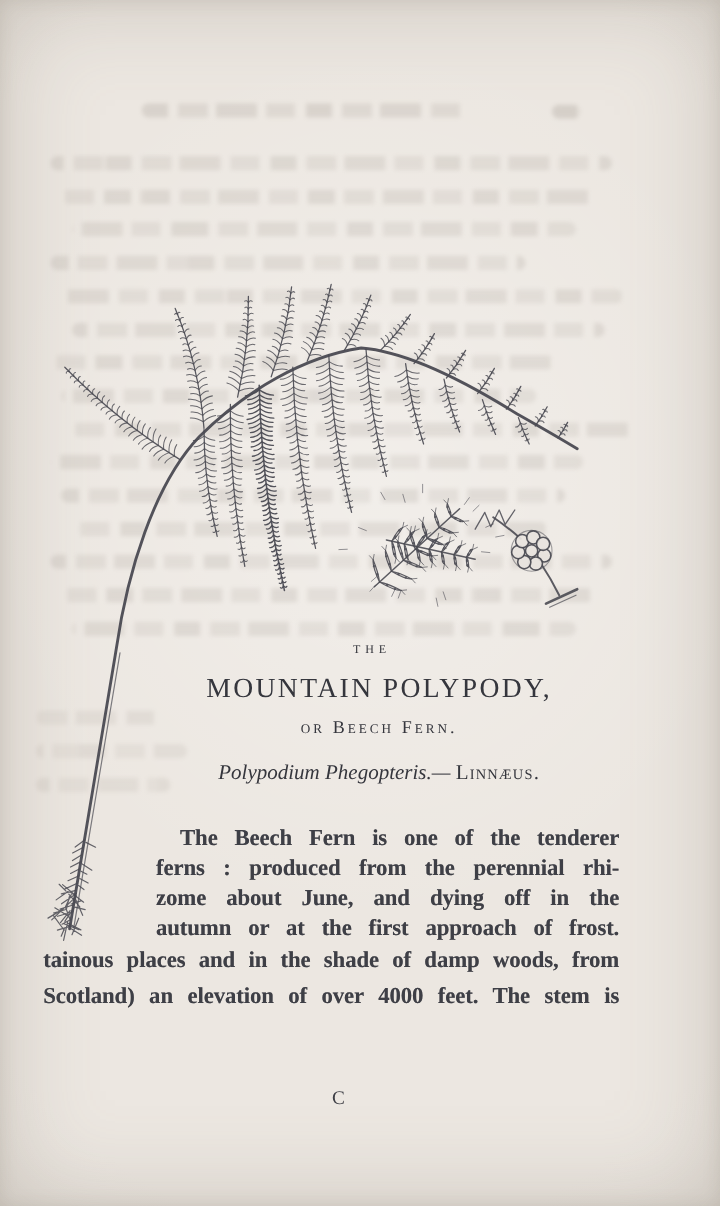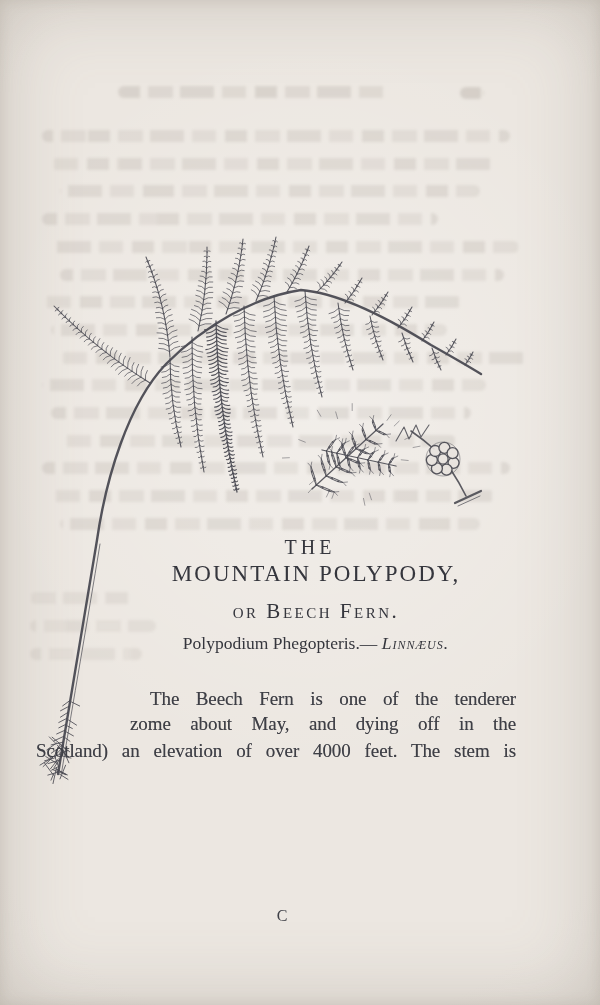--- a/index.html
+++ b/index.html
@@ -14,28 +14,28 @@
   #bleed{position:absolute;inset:0;z-index:1;}
   .bl-line{position:absolute;height:12px;border-radius:6px;filter:blur(1.8px);
     background:repeating-linear-gradient(90deg,
       rgba(139,129,120,.55) 0 22px, rgba(139,129,120,0) 22px 30px,
       rgba(139,129,120,.42) 30px 55px, rgba(139,129,120,0) 55px 62px,
       rgba(139,129,120,.50) 62px 96px, rgba(139,129,120,0) 96px 104px,
       rgba(139,129,120,.40) 104px 128px, rgba(139,129,120,0) 128px 137px);}
   #fern-svg{position:absolute;left:0;top:0;z-index:2;}
   .textlayer{position:absolute;inset:0;z-index:3;color:#3e3f46;}
   .heading{position:absolute;left:46px;right:14px;top:0;text-align:center;color:#35363d;}
-  .h-the{position:absolute;top:536px;left:0;right:12px;font-size:20px;letter-spacing:4px;}
+  .h-the{position:absolute;top:536px;left:0;right:12px;font-size:10px;letter-spacing:4px;}
   .h-title{position:absolute;top:561px;left:0;right:0;font-size:23px;letter-spacing:2px;}
-  .h-sub{position:absolute;top:599px;left:0;right:0;font-size:21px;font-variant:small-caps;letter-spacing:2.5px;}
+  .h-sub{position:absolute;top:599px;left:0;right:0;font-size:15px;font-variant:small-caps;letter-spacing:2.5px;}
   .h-species{position:absolute;top:633px;left:0;right:0;font-size:17.5px;}
-  .sp-it{}
-  .sp-sc{font-variant:small-caps;letter-spacing:1px;font-style:italic;}
+  .sp-it{font-style:italic;}
+  .sp-sc{font-variant:small-caps;letter-spacing:1px;}
   .bodytext{position:absolute;left:36px;top:686px;width:480px;font-size:19px;
-            text-shadow:0 0 .5px rgba(62,63,70,.55);}
+            text-shadow:0 0 .5px rgba(62,63,70,.55);font-weight:bold;}
   .bline{text-align:justify;text-align-last:justify;-moz-text-align-last:justify;
          height:25px;line-height:25px;letter-spacing:-0.1px;}
   .bline.full{height:30px;line-height:30px;}
   .bline.ind{padding-left:94px;}
   .bline.first{padding-left:114px;}
   .sig{position:absolute;top:907px;left:262px;width:40px;text-align:center;font-size:16px;}
 </style>
 </head>
 <body>
 
@@ -250,19 +250,22 @@
       <div class="h-title">MOUNTAIN POLYPODY,</div>
       <div class="h-sub">or Beech Fern.</div>
       <div class="h-species">
         <span class="sp-it">Polypodium Phegopteris.—</span>
         <span class="sp-sc">Linnæus.</span>
       </div>
     </div>
 
     <div class="bodytext">
       <div class="bline ind first">The Beech Fern is one of the tenderer</div>
-      <div class="bline ind">zome about May, and dying off in the</div>
+      <div class="bline ind">ferns : produced from the perennial rhi-</div>
+      <div class="bline ind">zome about June, and dying off in the</div>
+      <div class="bline ind">autumn or at the first approach of frost.</div>
+      <div class="bline full">tainous places and in the shade of damp woods, from</div>
       <div class="bline full">Scotland) an elevation of over 4000 feet.  The stem is</div>
     </div>
 
     <div class="sig">C</div>
   </div>
 </div>
 
 </body></html>

